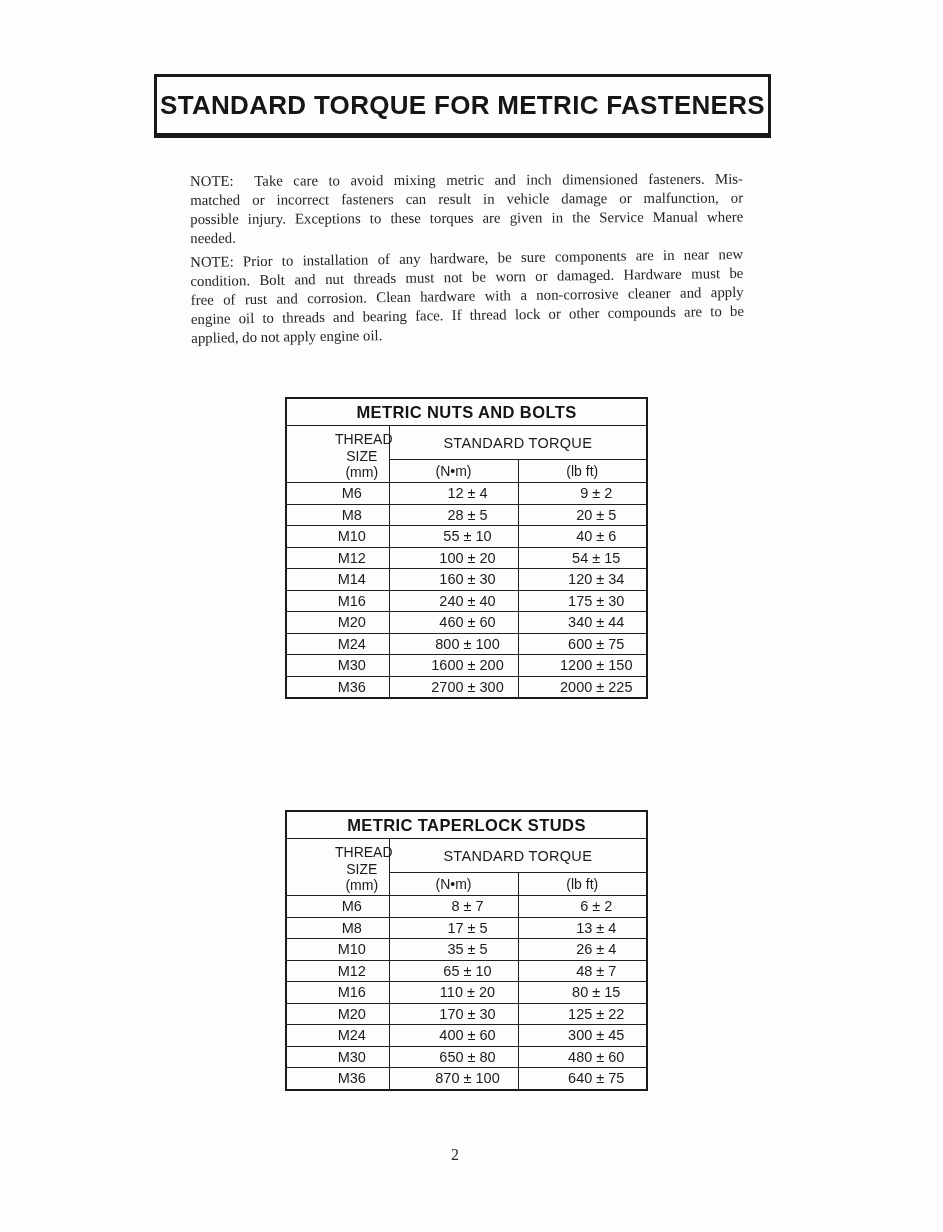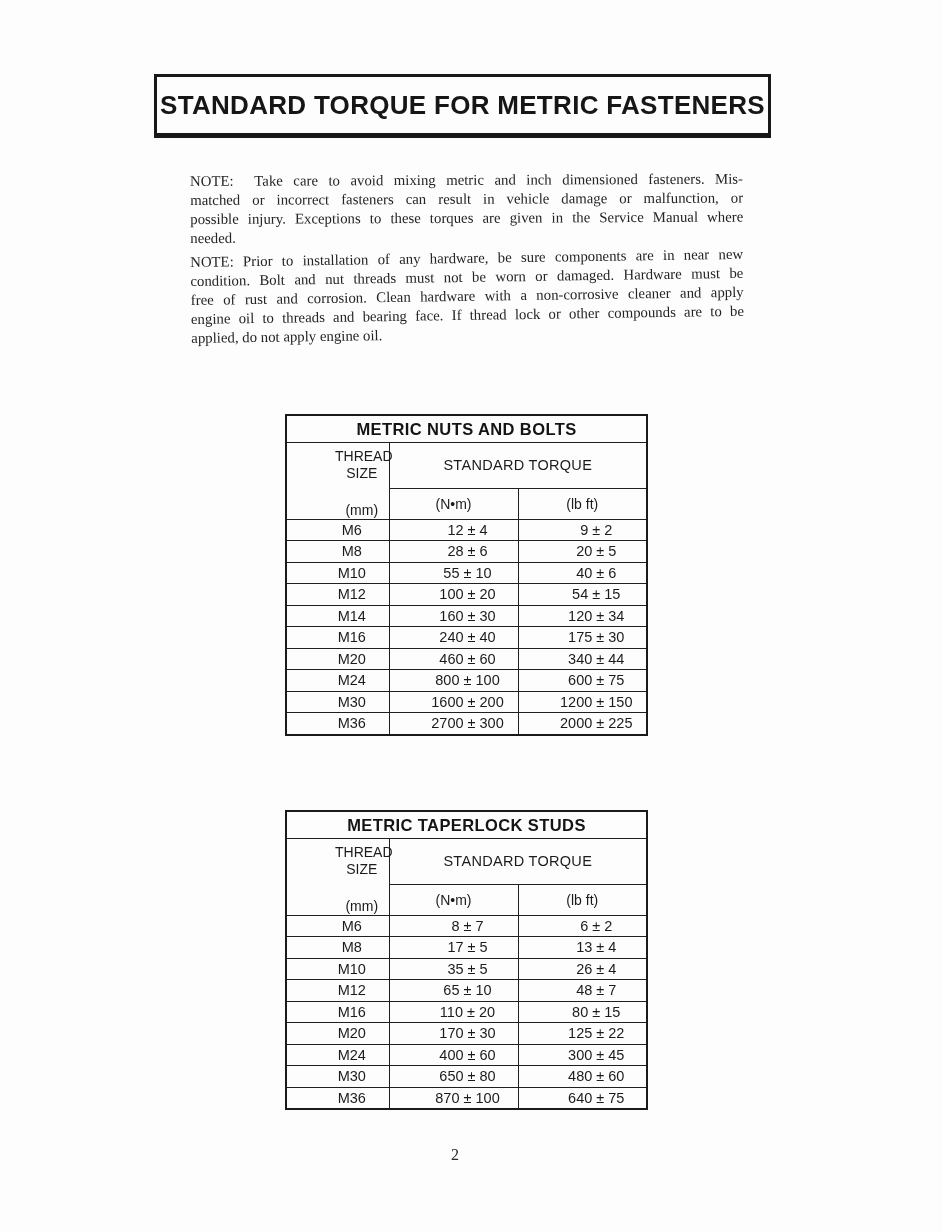--- a/index.html
+++ b/index.html
@@ -53,21 +53,21 @@
   table.torque {
     position: absolute;
     left: 285px;
     width: 361px;
     border-collapse: collapse;
     table-layout: fixed;
     background: #fdfdfd;
     color: #1b1b1b;
     border: 2.5px solid #1a1a1a;
   }
-  .table-1 { top: 414px; }
+  .table-1 { top: 397px; }
   .table-2 { top: 810px; }
   table.torque th, table.torque td {
     border: 1.5px solid #1f1f1f;
     padding: 0;
     text-align: center;
     vertical-align: middle;
     font-weight: normal;
   }
   table.torque .tbl-title {
     height: 26px;
@@ -76,21 +76,21 @@
     letter-spacing: 0.4px;
     color: #141414;
   }
   table.torque .thread-hd {
     font-size: 14px;
     line-height: 16.5px;
     vertical-align: top;
     padding-top: 5px;
     padding-left: 48px;
   }
-  table.torque .thread-hd .mm-line { margin-top: 21px; }
+  table.torque .thread-hd .mm-line { margin-top: 0; }
   table.torque .torque-hd { height: 33px; font-size: 14.5px; letter-spacing: 0.3px; }
   table.torque .unit-hd { height: 22px; font-size: 14px; }
   table.torque td.data { height: 20.5px; font-size: 14.5px; padding-left: 28px; }
   .table-2 td.data { height: 21px; }
 
   
   .page-number {
     position: absolute;
     left: 440px; top: 1146px;
     width: 30px;
@@ -148,21 +148,21 @@
       </tr>
     </thead>
     <tbody>
       <tr>
           <td class="data">M6</td>
           <td class="data">12 ± 4</td>
           <td class="data">9 ± 2</td>
         </tr>
       <tr>
           <td class="data">M8</td>
-          <td class="data">28 ± 6</td>
+          <td class="data">28 ± 5</td>
           <td class="data">20 ± 5</td>
         </tr>
       <tr>
           <td class="data">M10</td>
           <td class="data">55 ± 10</td>
           <td class="data">40 ± 6</td>
         </tr>
       <tr>
           <td class="data">M12</td>
           <td class="data">100 ± 20</td>

